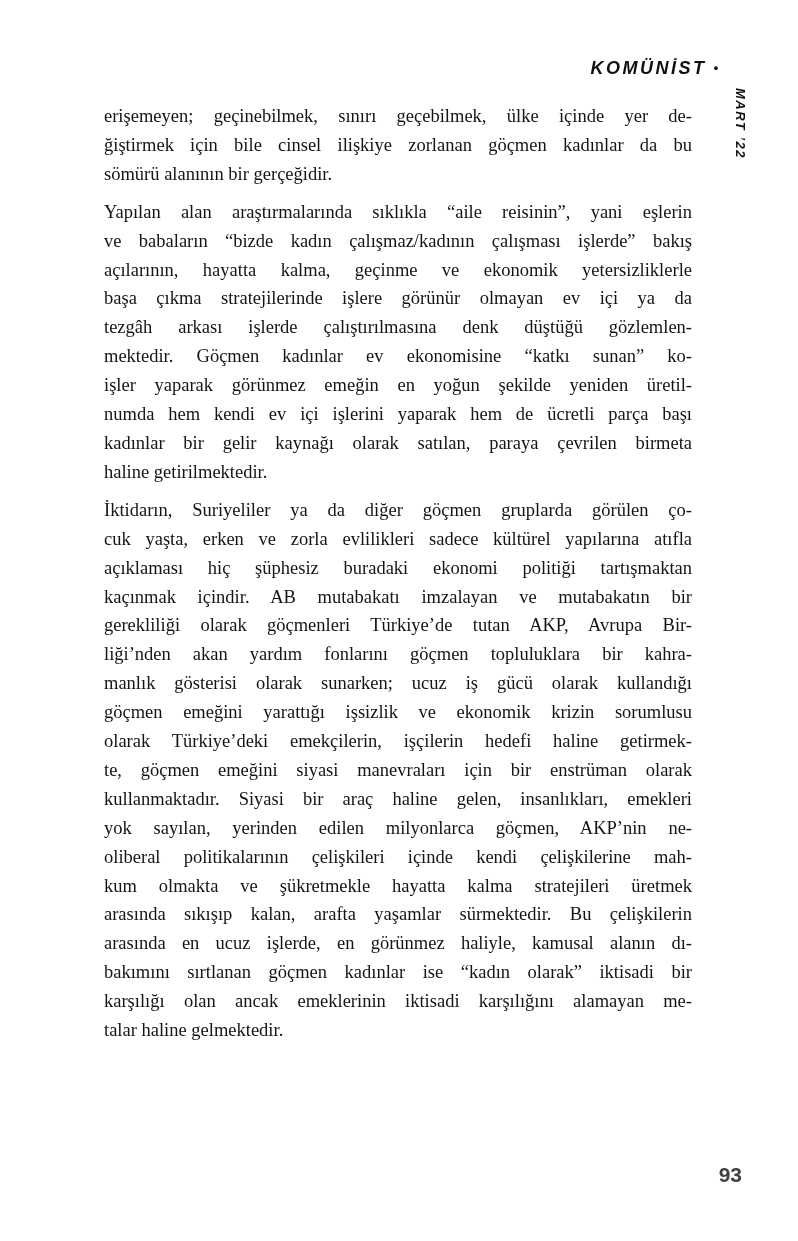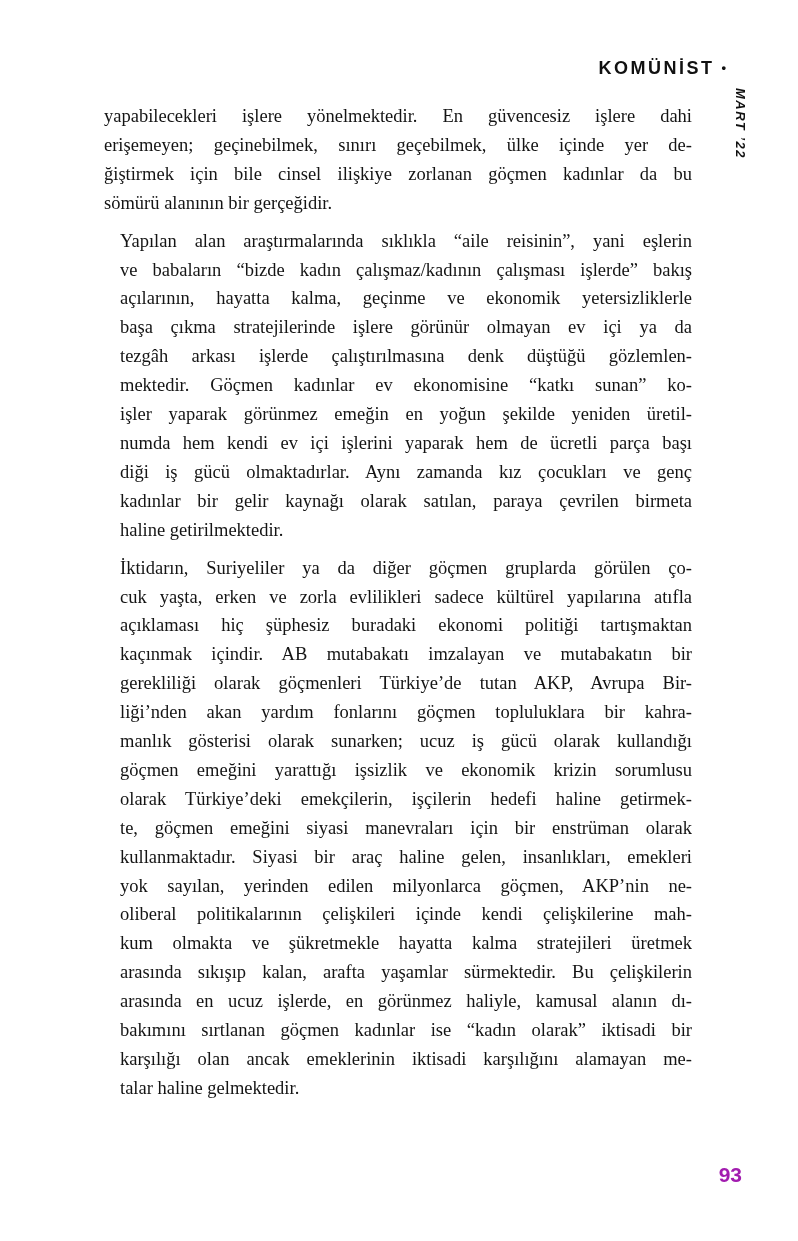--- a/index.html
+++ b/index.html
@@ -11,23 +11,24 @@
     position: relative;
     width: 798px;
     height: 1241px;
     background: #ffffff;
     overflow: hidden;
     margin: 0 auto;
   }
   .header {
     position: absolute;
     top: 58px;
-    right: 72px;
+    right: 80px;
     font-family: "Liberation Sans", sans-serif;
     font-weight: bold;
+    font-style: italic;
     font-size: 18px;
     letter-spacing: 2.5px;
     color: #111111;
     white-space: nowrap;
   }
   .header .bullet {
     font-size: 13px;
     margin-left: 7px;
     letter-spacing: 0;
     vertical-align: 2px;
@@ -48,69 +49,66 @@
     position: absolute;
     left: 104px;
     top: 102px;
     width: 588px;
     font-family: "Liberation Serif", serif;
     font-size: 18.5px;
     color: #141414;
   }
   .para + .para {
     margin-top: 9px;
-    margin-left: 16px;
   }
   .line {
     line-height: 28.9px;
     text-align: justify;
     text-align-last: justify;
   }
   .line.line-last {
     text-align-last: left;
   }
   .pagenum {
     position: absolute;
     right: 56px;
     bottom: 54px;
     font-family: "Liberation Sans", sans-serif;
     font-weight: bold;
     font-size: 21px;
-    color: #a21caf;
+    color: #404040;
     margin-left: 26px;
   }
 </style>
 </head>
 <body>
 
 <div class="page">
 
   <div class="header">
     <span class="journal">KOMÜNİST</span><span class="bullet">•</span>
   </div>
 
   <div class="issue">MART ’22</div>
 
   <main class="body">
       <div class="para">
-        <div class="line">yapabilecekleri işlere yönelmektedir. En güvencesiz işlere dahi</div>
         <div class="line">erişemeyen; geçinebilmek, sınırı geçebilmek, ülke içinde yer de-</div>
         <div class="line">ğiştirmek için bile cinsel ilişkiye zorlanan göçmen kadınlar da bu</div>
         <div class="line line-last">sömürü alanının bir gerçeğidir.</div>
       </div>
       <div class="para">
         <div class="line">Yapılan alan araştırmalarında sıklıkla “aile reisinin”, yani eşlerin</div>
         <div class="line">ve babaların “bizde kadın çalışmaz/kadının çalışması işlerde” bakış</div>
         <div class="line">açılarının, hayatta kalma, geçinme ve ekonomik yetersizliklerle</div>
         <div class="line">başa çıkma stratejilerinde işlere görünür olmayan ev içi ya da</div>
         <div class="line">tezgâh arkası işlerde çalıştırılmasına denk düştüğü gözlemlen-</div>
         <div class="line">mektedir. Göçmen kadınlar ev ekonomisine “katkı sunan” ko-</div>
         <div class="line">işler yaparak görünmez emeğin en yoğun şekilde yeniden üretil-</div>
         <div class="line">numda hem kendi ev içi işlerini yaparak hem de ücretli parça başı</div>
-        <div class="line">diği iş gücü olmaktadırlar. Aynı zamanda kız çocukları ve genç</div>
         <div class="line">kadınlar bir gelir kaynağı olarak satılan, paraya çevrilen birmeta</div>
         <div class="line line-last">haline getirilmektedir.</div>
       </div>
       <div class="para">
         <div class="line">İktidarın, Suriyeliler ya da diğer göçmen gruplarda görülen ço-</div>
         <div class="line">cuk yaşta, erken ve zorla evlilikleri sadece kültürel yapılarına atıfla</div>
         <div class="line">açıklaması hiç şüphesiz buradaki ekonomi politiği tartışmaktan</div>
         <div class="line">kaçınmak içindir. AB mutabakatı imzalayan ve mutabakatın bir</div>
         <div class="line">gerekliliği olarak göçmenleri Türkiye’de tutan AKP, Avrupa Bir-</div>
         <div class="line">liği’nden akan yardım fonlarını göçmen topluluklara bir kahra-</div>

